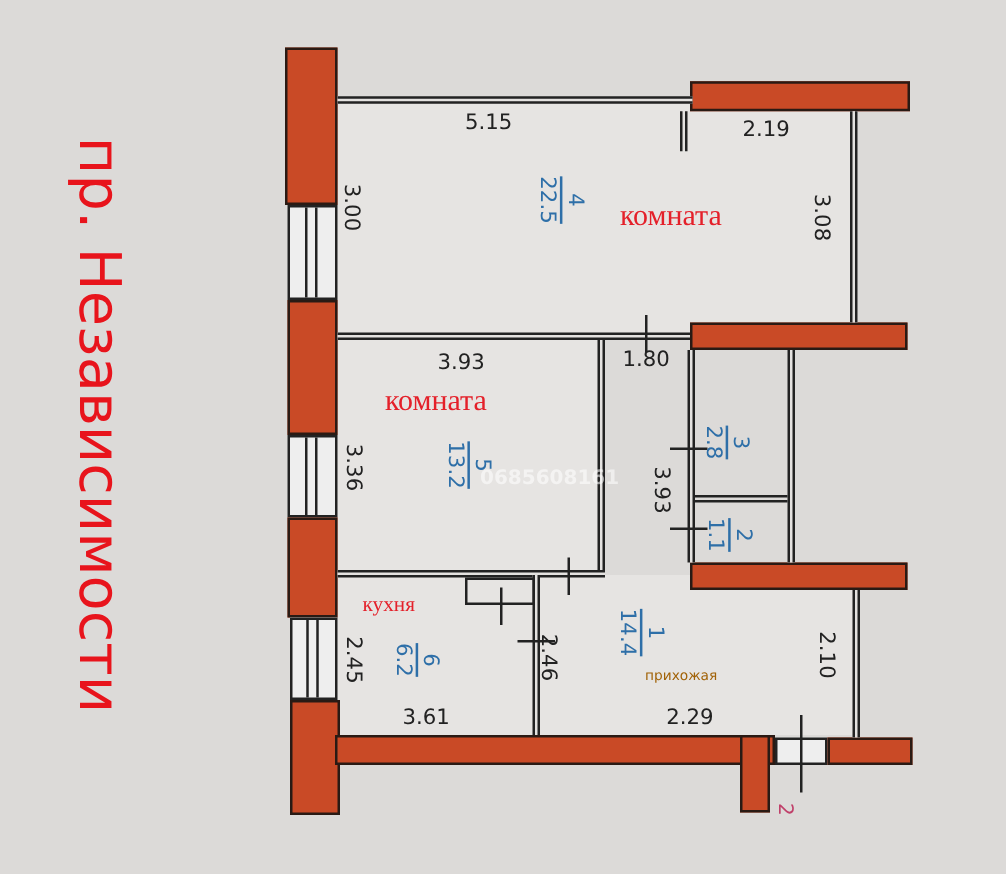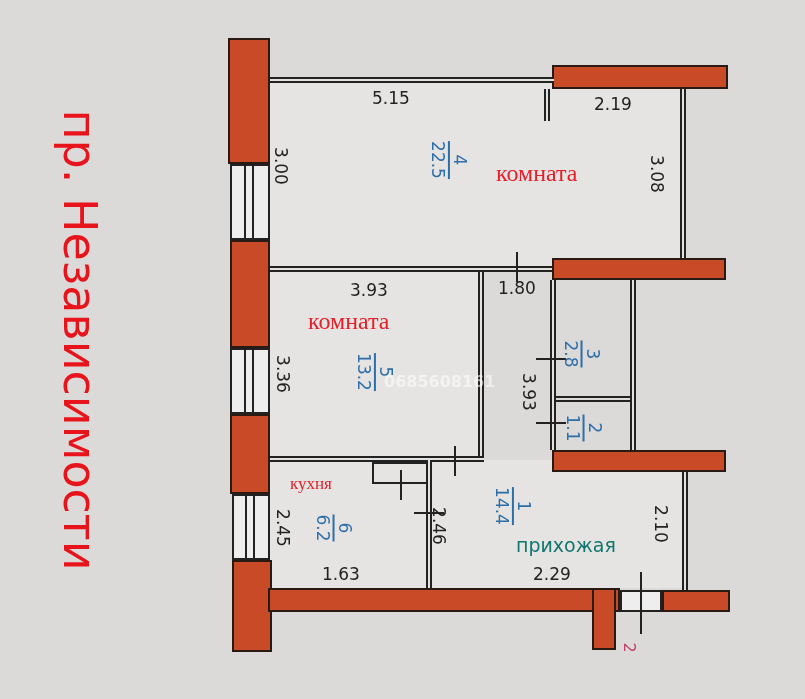--- a/index.html
+++ b/index.html
@@ -82,28 +82,28 @@
   <div class="dim" style="left:372px;top:88px;">5.15</div>
   <div class="dim" style="left:594px;top:94px;">2.19</div>
   <div class="dim rot" style="left:262px;top:156px;">3.00</div>
   <div class="dim rot" style="left:638px;top:164px;">3.08</div>
   <div class="dim" style="left:350px;top:280px;">3.93</div>
   <div class="dim" style="left:498px;top:278px;">1.80</div>
   <div class="dim rot" style="left:264px;top:364px;">3.36</div>
   <div class="dim rot" style="left:510px;top:382px;">3.93</div>
   <div class="dim rot" style="left:264px;top:518px;">2.45</div>
   <div class="dim rot" style="left:420px;top:516px;">2.46</div>
-  <div class="dim" style="left:322px;top:564px;">1.63</div>
+  <div class="dim" style="left:322px;top:564px;">3.61</div>
   <div class="dim" style="left:533px;top:564px;">2.29</div>
   <div class="dim rot" style="left:642px;top:514px;">2.10</div>
 
   <div class="label-red" style="left:496px;top:160px;">комната</div>
   <div class="label-red" style="left:308px;top:308px;">комната</div>
   <div class="label-red" style="left:290px;top:474px;font-size:17px;">кухня</div>
-  <div class="abs" style="left:516px;top:534px;font-size:19px;color:#0f766e;">прихожая</div>
+  <div class="abs" style="left:516px;top:534px;font-size:11px;color:#a16207;">прихожая</div>
 
   <div class="frac" style="left:430px;top:140px;">
     <span>4</span>
       <div class="bar"></div>
       <span>22.5</span>
   </div>
   <div class="frac" style="left:356px;top:352px;">
     <span>5</span>
       <div class="bar"></div>
       <span>13.2</span>

